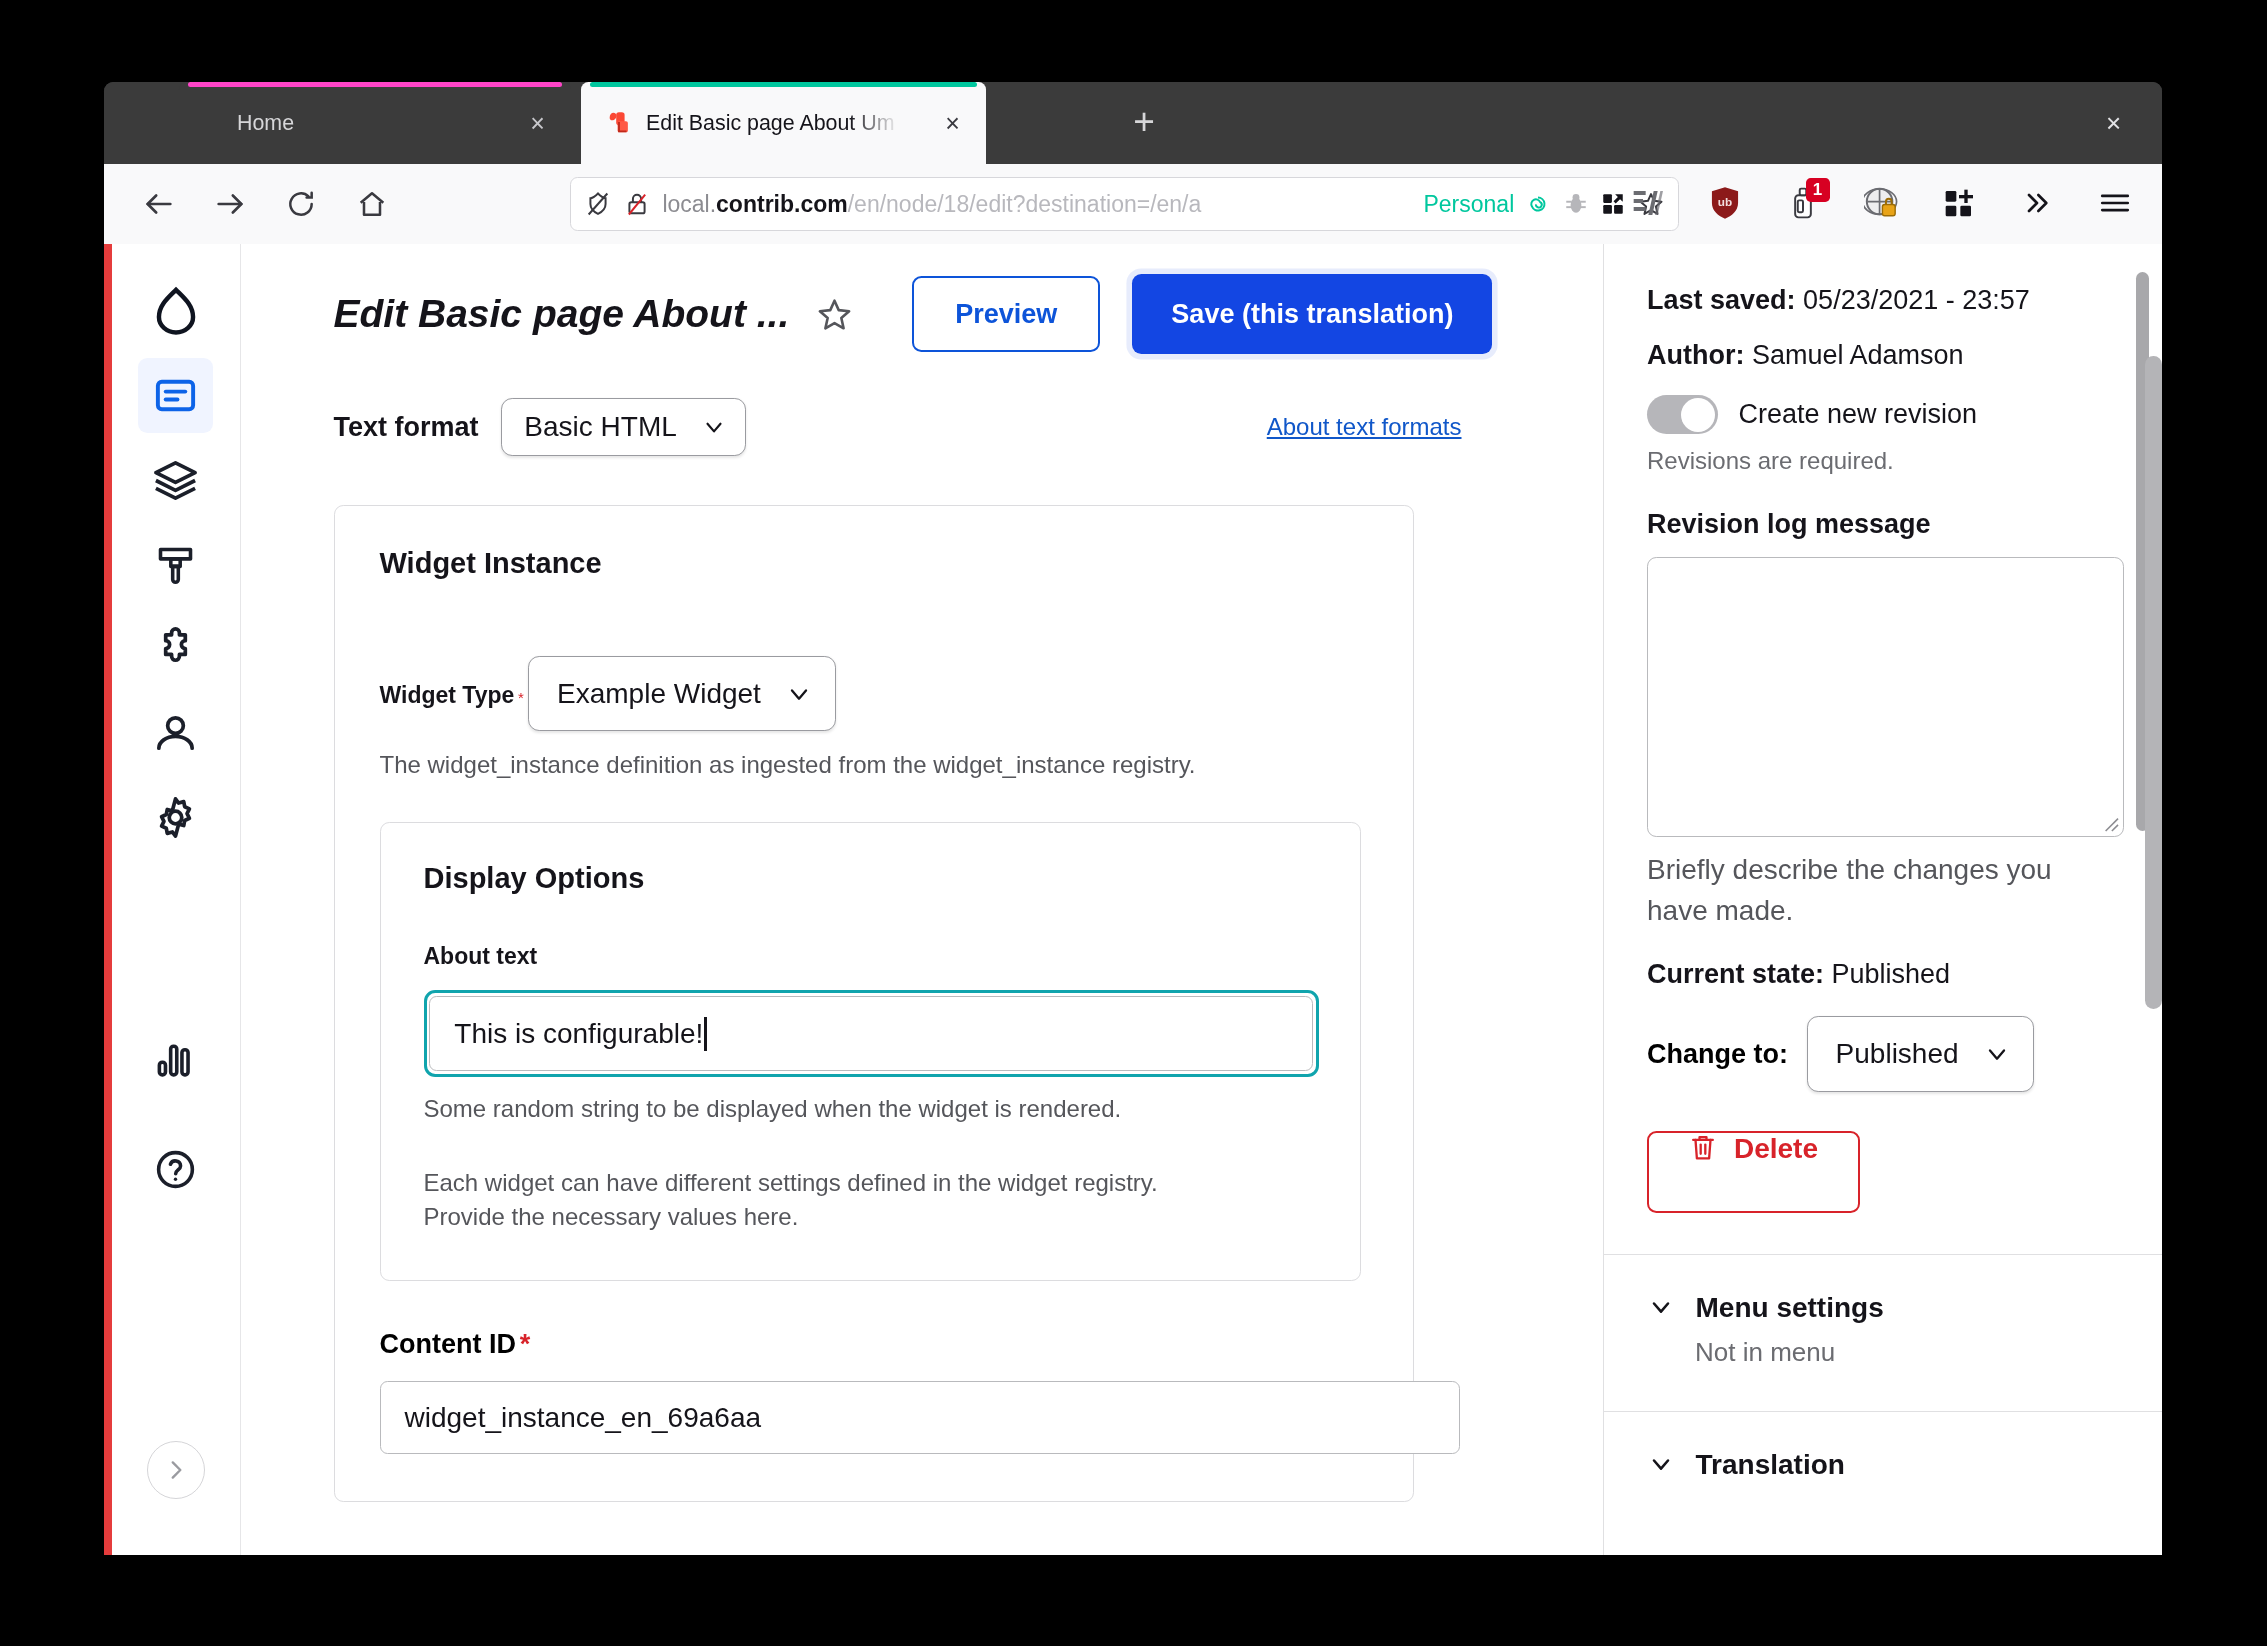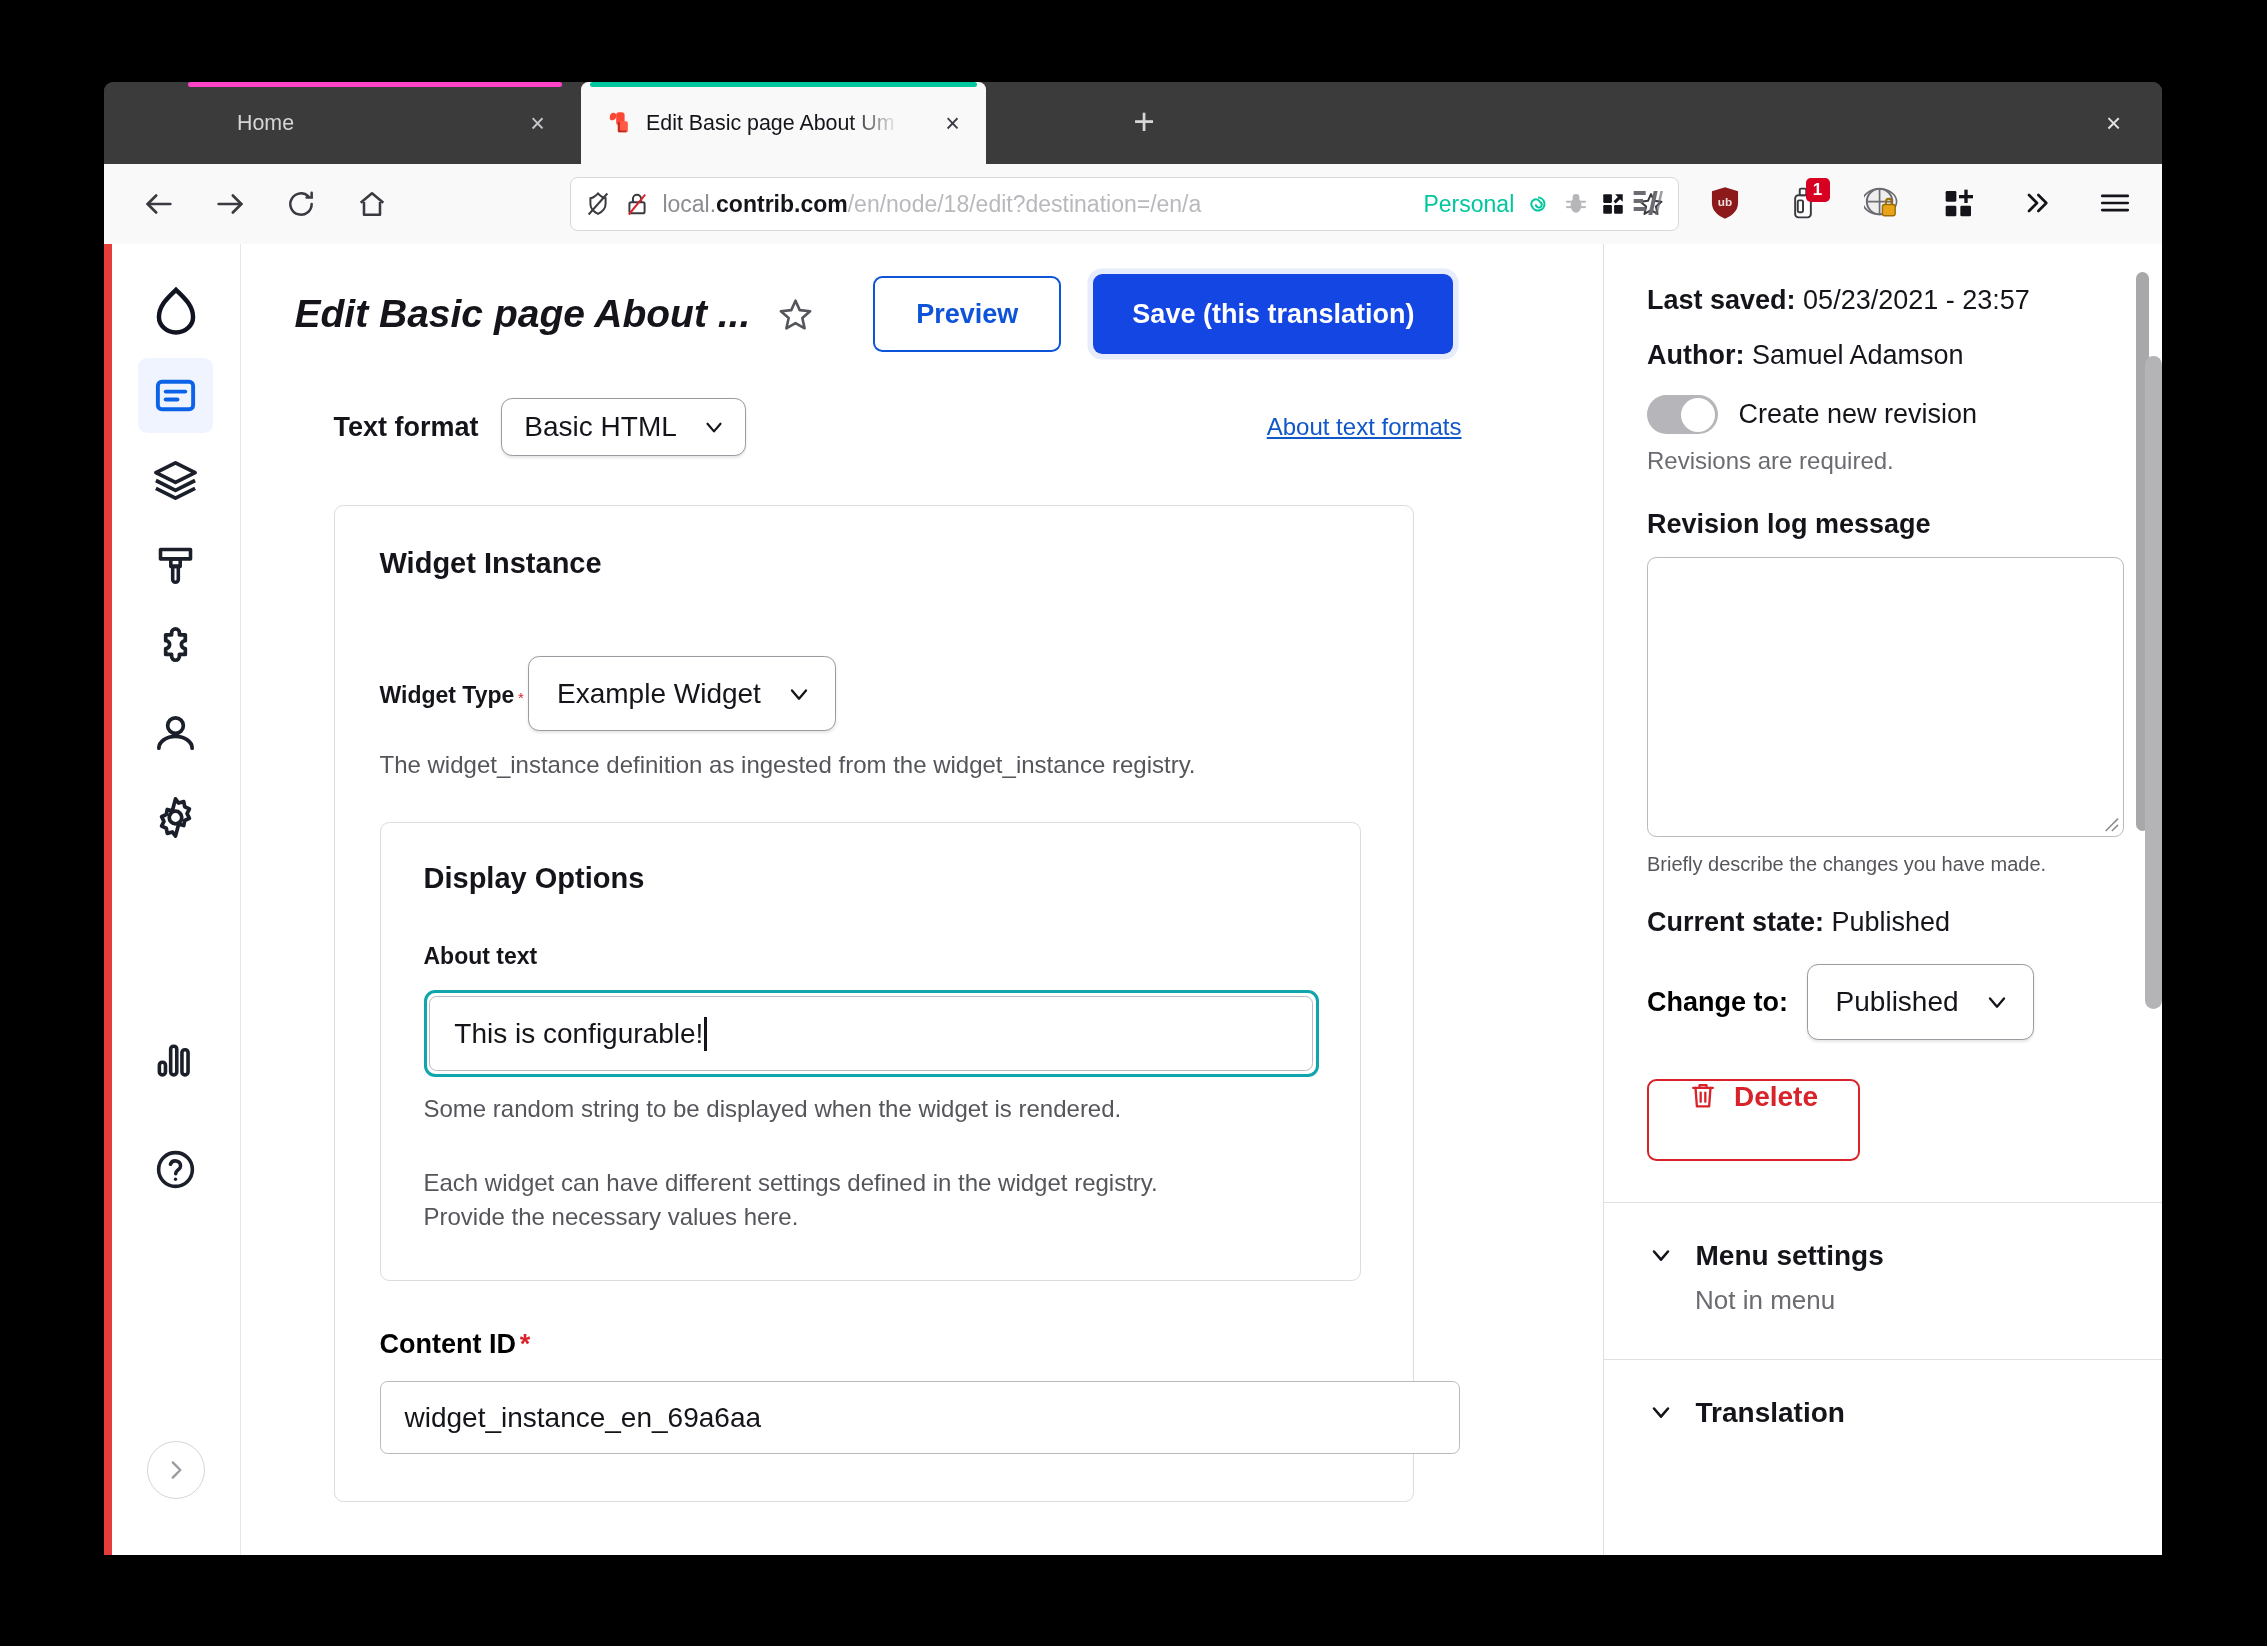--- a/index.html
+++ b/index.html
@@ -107,21 +107,21 @@
   #rail-expand {
     position: absolute; bottom: 56px; left: 50%; transform: translateX(-50%);
     width: 58px; height: 58px; border: 1.9px solid #d5d5d8; border-radius: 50%;
     display: flex; align-items: center; justify-content: center; background: #fff;
   }
 
   
   #main { flex: 1; position: relative; background: #fff; overflow: hidden; }
   #titlebar {
     position: absolute; left: 0; top: 0; width: 100%; height: 140px;
-    background: #fff; display: flex; align-items: center; padding-left: 54px; z-index: 5;
+    background: #fff; display: flex; align-items: center; padding-left: 93px; z-index: 5;
   }
   #page-title {
     font-size: 39px; font-weight: 700; font-style: italic; color: #15141a;
     white-space: nowrap;
   }
   #star-btn { margin-left: 24px; width: 43px; height: 43px; display: flex; align-items: center; justify-content: center; }
   #preview-btn {
     margin-left: 56px; height: 76px; padding: 0 41px;
     border: 2.8px solid #0d54d9; border-radius: 9.3px; background: #fff;
     color: #0d54d9; font-size: 27px; font-weight: 700;
@@ -212,21 +212,21 @@
   }
   .toggle-label { margin-left: 20.5px; font-size: 27px; color: #15141a; }
   .sub-note { font-size: 24px; color: #6b6c71; margin-top: 13px; }
   .sb-label { font-size: 27px; font-weight: 700; color: #15141a; margin-top: 34px; }
   #revlog {
     margin-top: 17px; width: 477px; height: 280px;
     border: 1.9px solid #b9babd; border-radius: 9.3px; background: #fff;
     position: relative;
   }
   .resize-grip { position: absolute; right: 3.7px; bottom: 3.7px; width: 18.6px; height: 18.6px; }
-  .sb-help { font-size: 20px; color: #55565b; margin-top: 13px; line-height: 1.45; width: 438px; }
+  .sb-help { font-size: 28px; color: #55565b; margin-top: 13px; line-height: 1.45; width: 438px; }
   #changeto-row { display: flex; align-items: center; margin-top: 26px; }
   #changeto-select { margin-left: 18.6px; height: 76px; padding: 0 22.4px 0 28px; }
   #delete-btn {
     margin-top: 39px; height: 82px; width: 213px;
     border: 2.8px solid #d8232a; border-radius: 9.3px; background: #fff;
     display: flex; align-items: flex-start; justify-content: center; gap: 17px;
     color: #d8232a; font-size: 28px; font-weight: 700;
   }
   .sb-divider { border-top: 0.9px solid #e0e0e2; margin: 41px -43px 0 -43px; }
   .accordion { display: flex; align-items: center; gap: 20.5px; margin-top: 37px; }

